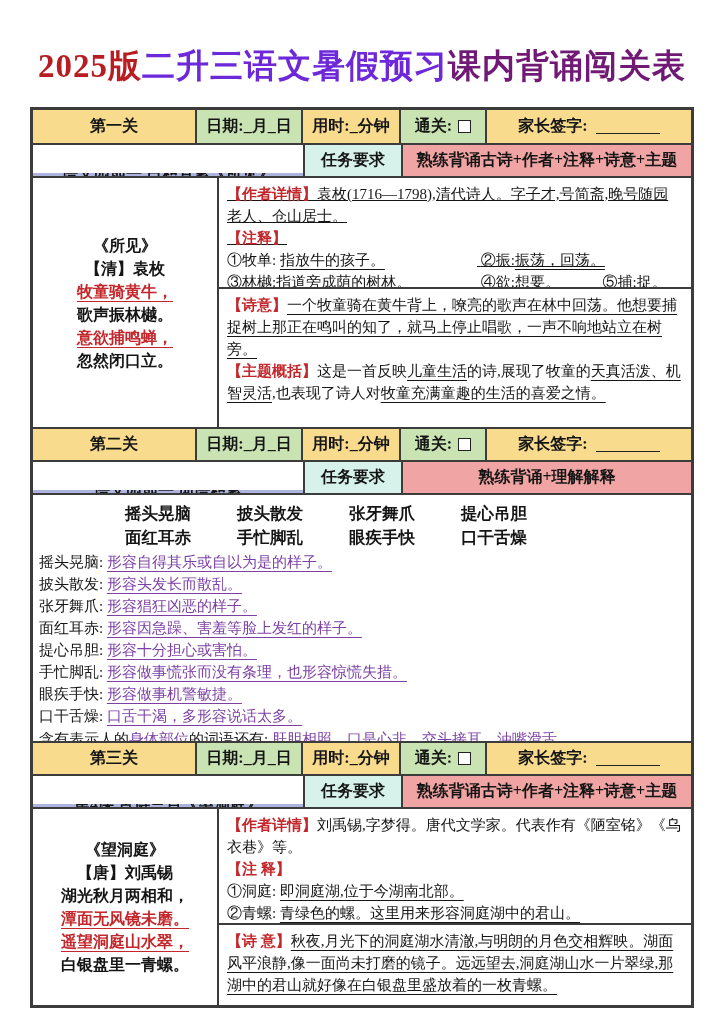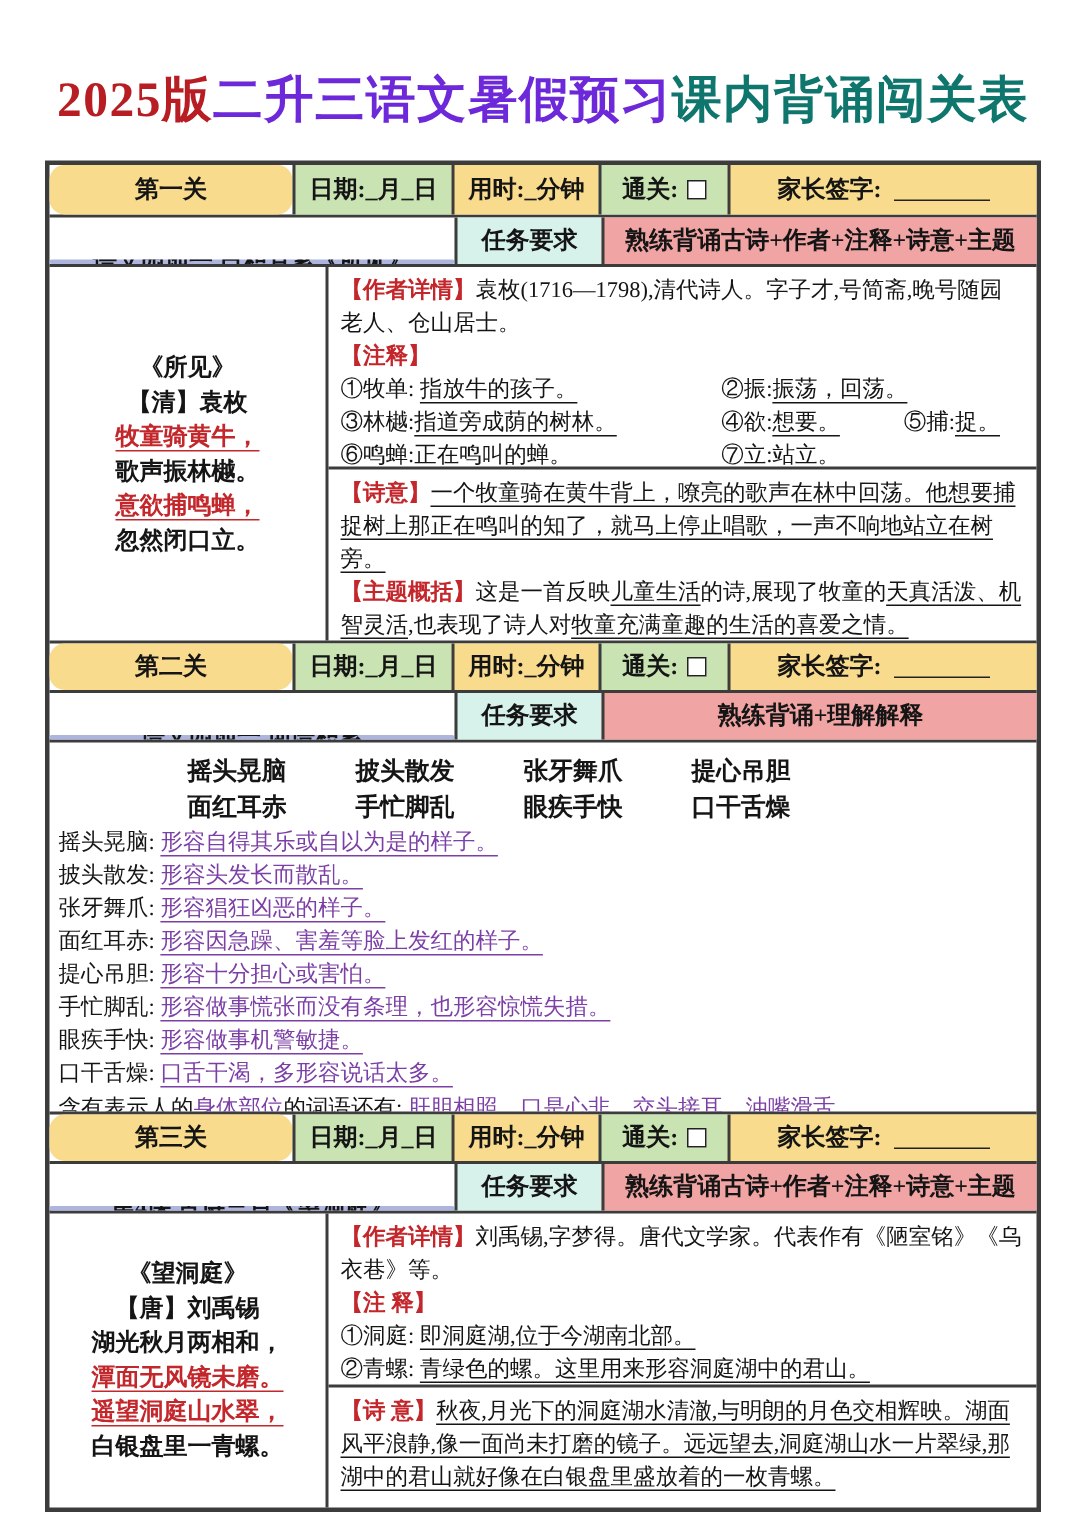--- a/index.html
+++ b/index.html
@@ -9,34 +9,34 @@
     color:#151515;
   }
   .page{position:absolute;inset:0;}
   
   .title{
     margin:44px 0 10px 0;text-align:center;
     font-size:33px;font-weight:700;letter-spacing:1px;white-space:nowrap;
   }
   .tr{color:#b71d22;}
   .tk{color:#6d28d9;}
-  .tb{color:#0f766e;text-align:center;}
+  .tb{color:#701a75;text-align:center;}
   
   .sheet{
     position:absolute;left:30px;top:107px;width:664px;
     border:3px solid #3c3c3c;box-sizing:border-box;background:#fff;
   }
   .row{display:flex;border-top:2px solid #3c3c3c;box-sizing:border-box;}
   .row:first-child{border-top:none;}
   .cell{
     border-left:2px solid #3c3c3c;box-sizing:border-box;
     display:flex;align-items:center;justify-content:center;
     overflow:hidden;
   }
-  .cell:first-child{border-left:none;border-radius:10px;}
+  .cell:first-child{border-left:none;}
   .hrow{height:33px;font-size:16px;font-weight:700;}
   .c1{width:162px;}
   .c2{width:106px;}
   .c3{width:98px;}
   .c4{width:86px;}
   .c5{flex:1;}
   .cl{width:270px;margin-top:28px;}
   .bg-y{background:#f8db8c;}
   .bg-g{background:#c9e3b3;}
   .bg-p{background:#adb5df;}
@@ -74,21 +74,21 @@
   .wordsbody{flex-direction:column;align-items:stretch;justify-content:flex-start;padding:7px 6px 4px 6px;}
   .wordrow{display:flex;gap:46px;padding-left:86px;font-size:16.5px;font-weight:600;line-height:24px;}
   .defrow{font-size:15px;line-height:20.6px;margin-top:1.5px;white-space:nowrap;}
   .defrow .term{color:#151515;}
   .pu{color:#7c3fa6;}
   .extra{font-size:15px;line-height:21px;margin-top:2px;white-space:nowrap;}
   
   .h-c1{height:251px;}
   .h-c2{height:248px;}
   .h-c3{height:198px;}
-  .sub-a1{height:133px;}
+  .sub-a1{height:109px;text-decoration:underline;}
   .sub-a3{height:114px;}
   .sub-b{flex:1;}
 </style>
 </head>
 <body>
 
 <div class="page">
 
   <div class="title">
     <span class="tr">2025版</span><span class="tk">二升三语文暑假预习</span><span class="tb">课内背诵闯关表</span>

